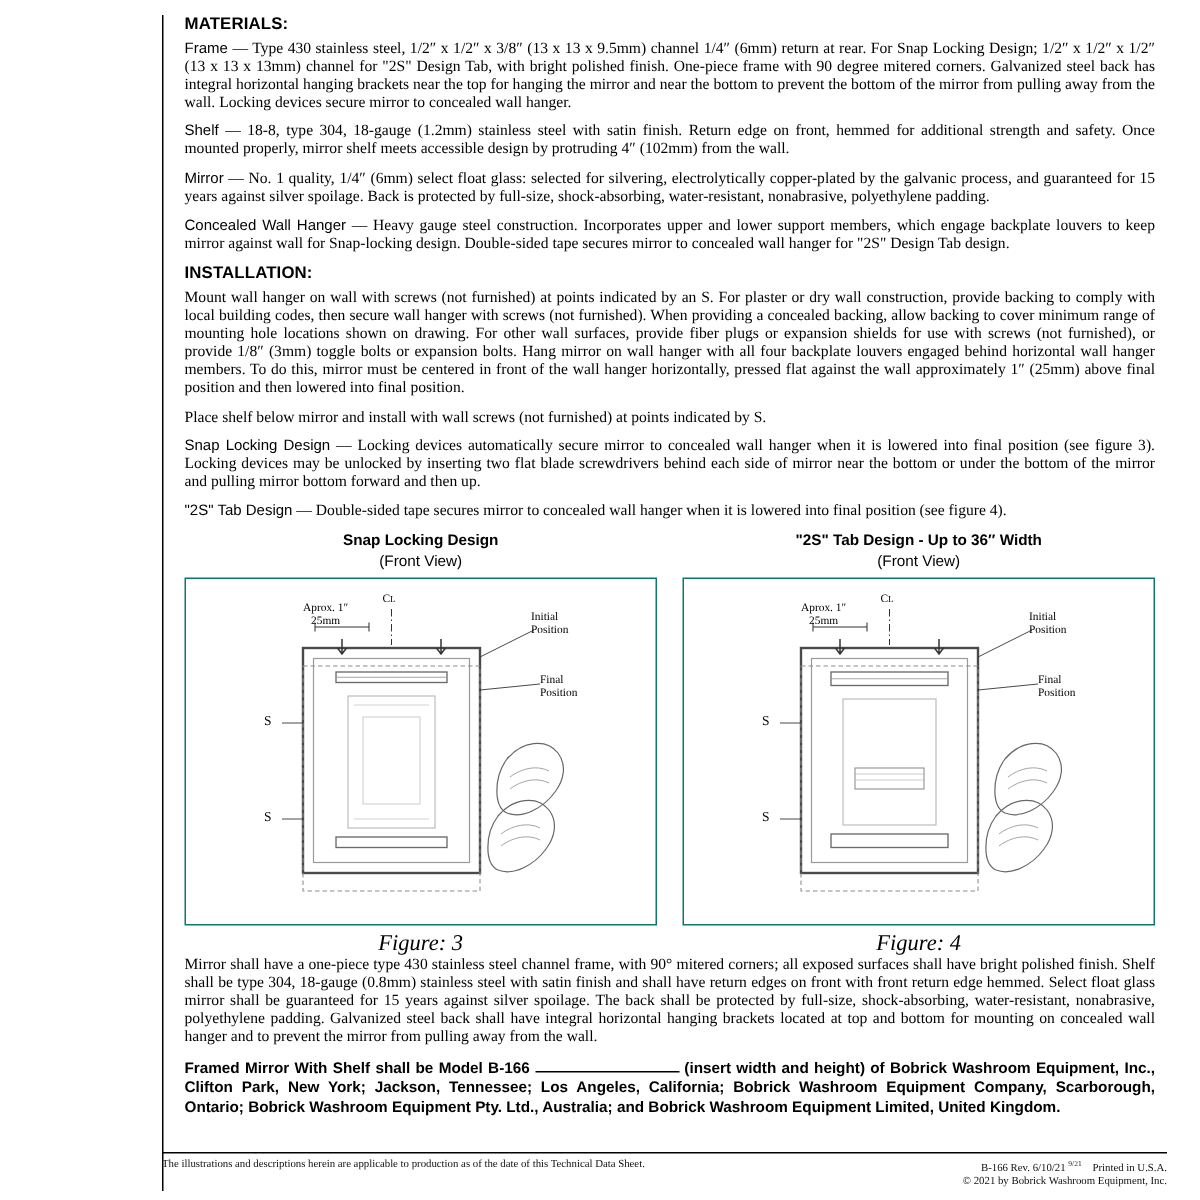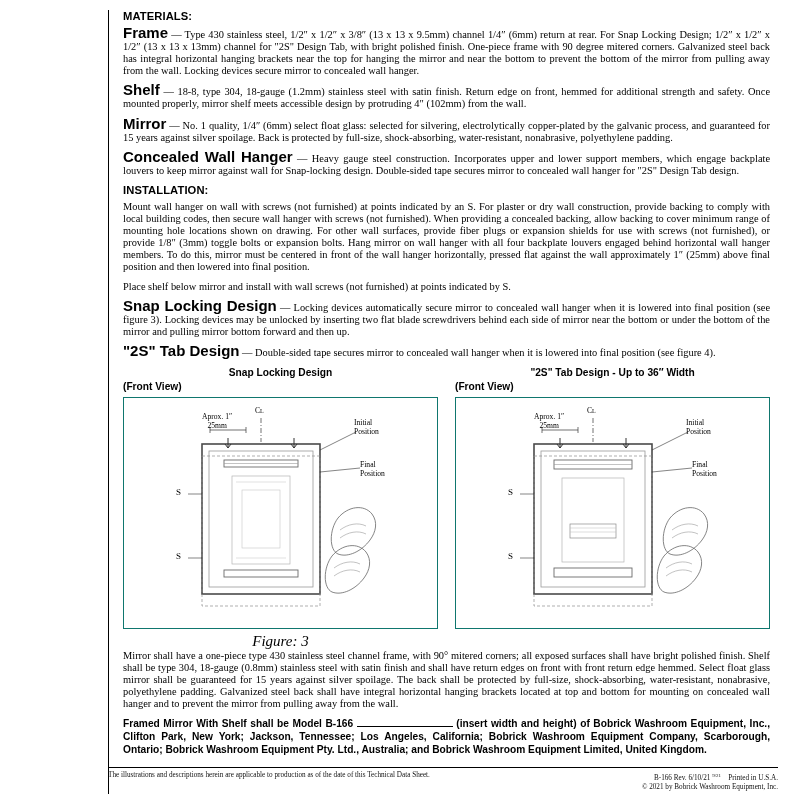--- a/index.html
+++ b/index.html
@@ -39,42 +39,43 @@
     margin: 0 0 5px 0;
   }
   p.para {
     font-size: 10.4px;
     line-height: 12.1px;
     margin: 0 0 7px 0;
     text-align: justify;
   }
   .lead {
     font-family: "Liberation Sans", sans-serif;
-    font-weight: bold;
-    font-size: 15px;
+    font-weight: normal;
+    font-size: 10px;
   }
 
   
   .figs {
     display: flex;
     justify-content: space-between;
     margin-top: 8px;
   }
   .figblock { width: 315px; }
   .figtitle {
     text-align: center;
     font-family: "Liberation Sans", sans-serif;
     font-weight: bold;
     font-size: 10.2px;
     line-height: 12px;
     margin-bottom: 2px;
   }
   .figsub {
-    font-family: "Liberation Sans", sans-serif;
-    font-weight: bold;
+    text-align: center;
+    font-family: "Liberation Sans", sans-serif;
+    font-weight: normal;
     font-size: 10.2px;
     line-height: 12px;
     margin-bottom: 4px;
   }
   .figbox {
     position: relative;
     height: 232px;
     border: 1px solid #0f766e;
     box-sizing: border-box;
     background: #fff;
@@ -269,20 +270,21 @@
           </div>
           <div class="lbl" style="left:230px; top:20px;">
             <span>Initial</span><br><span>Position</span>
           </div>
           <div class="lbl" style="left:236px; top:62px;">
             <span>Final</span><br><span>Position</span>
           </div>
           <div class="lbl" style="left:52px; top:90px; font-size:9px;">S</div>
           <div class="lbl" style="left:52px; top:154px; font-size:9px;">S</div>
         </div>
+        <div class="figcap">Figure: 4</div>
       </div>
     </div>
 
     <p class="para">Mirror shall have a one-piece type 430 stainless steel channel frame, with 90° mitered corners; all exposed surfaces shall have bright polished finish. Shelf shall be type 304, 18-gauge (0.8mm) stainless steel with satin finish and shall have return edges on front with front return edge hemmed. Select float glass mirror shall be guaranteed for 15 years against silver spoilage. The back shall be protected by full-size, shock-absorbing, water-resistant, nonabrasive, polyethylene padding. Galvanized steel back shall have integral horizontal hanging brackets located at top and bottom for mounting on concealed wall hanger and to prevent the mirror from pulling away from the wall.</p>
 
     <p class="spec-model">
       <span>Framed Mirror With Shelf shall be Model B-166 </span><span class="underline-blank"></span><span> (insert width and height) of Bobrick Washroom Equipment, Inc., Clifton Park, New York; Jackson, Tennessee; Los Angeles, California; Bobrick Washroom Equipment Company, Scarborough, Ontario; Bobrick Washroom Equipment Pty. Ltd., Australia; and Bobrick Washroom Equipment Limited, United Kingdom.</span>
     </p>
 
   </div>

